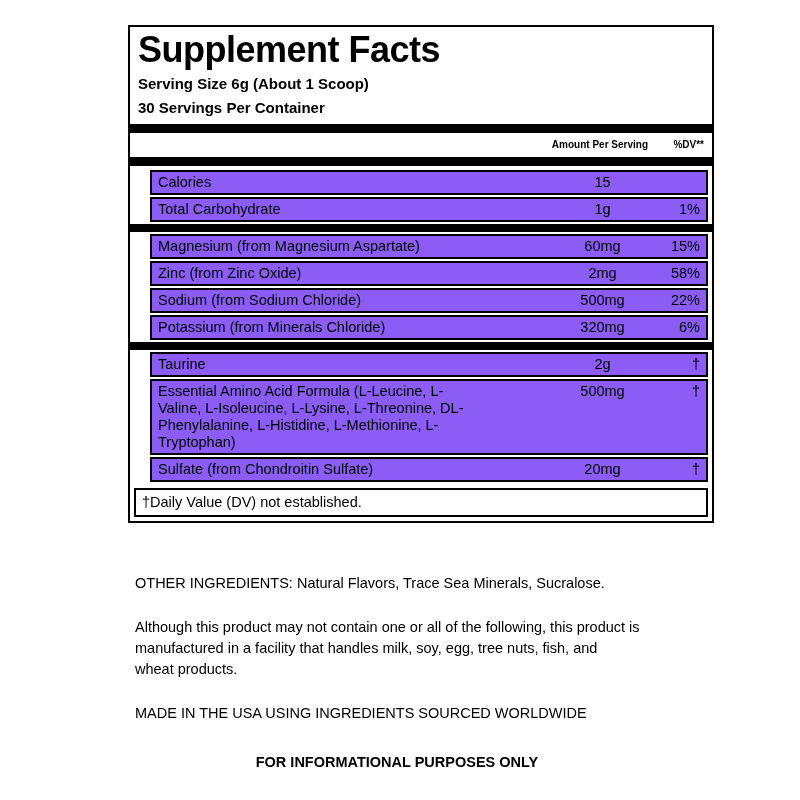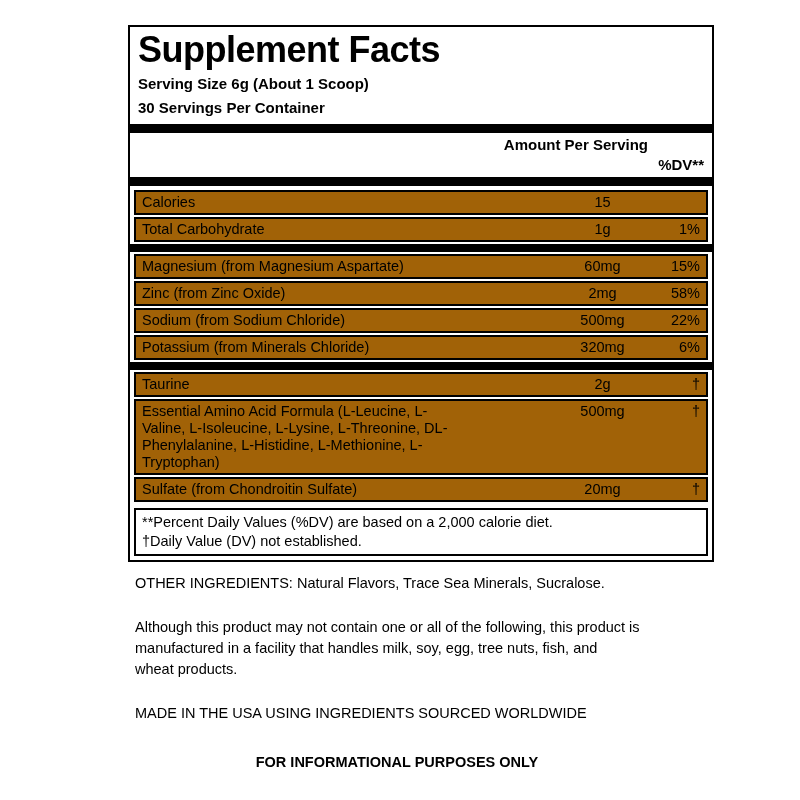--- a/index.html
+++ b/index.html
@@ -38,36 +38,38 @@
   .sub {
     font-size: 15px;
     font-weight: bold;
     margin-top: 4px;
     line-height: 20px;
   }
   .thickbar { height: 9px; background: #000; }
   .colheader {
     display: flex;
     justify-content: flex-end;
-    font-weight: bold;
-    font-size: 15px;
+    align-items: center;
+    font-weight: bold;
+    font-size: 10px;
     padding: 3px 8px;
     line-height: 18px;
   }
-  .colheader .h-dv { width: 56px; text-align: right; margin-top: 20px; }
+  .colheader .h-dv { width: 56px; text-align: right; }
   .rows { padding: 2px 4px 0; }
   .nrow {
     display: flex;
     align-items: flex-start;
     border: 2px solid #000;
     margin-top: 2px;
     padding: 2px 6px;
     font-size: 14.5px;
     line-height: 17px;
-    background: #a16207;
+    background: #8b5cf6;
+    margin-left: 16px;
   }
   .n-name { flex: 1; white-space: pre-line; }
   .nrow.indent .n-name { padding-left: 34px; }
   .n-amt { width: 95px; text-align: center; flex-shrink: 0; }
   .n-dv { width: 50px; text-align: right; flex-shrink: 0; }
   .sep { height: 8px; background: #000; margin: 2px -4px 0; }
   .footnotes {
     border: 2px solid #000;
     margin: 6px 4px 4px;
     padding: 3px 6px;
@@ -179,21 +181,20 @@
           <span class="n-dv">†</span>
         </div>
         <div class="nrow">
           <span class="n-name">Sulfate (from Chondroitin Sulfate)</span>
           <span class="n-amt">20mg</span>
           <span class="n-dv">†</span>
         </div>
       </div>
 
     <div class="footnotes">
-      <div>**Percent Daily Values (%DV) are based on a 2,000 calorie diet.</div>
       <div>†Daily Value (DV) not established.</div>
     </div>
   </div>
 
   <p class="other-ingredients">OTHER INGREDIENTS: Natural Flavors, Trace Sea Minerals, Sucralose.</p>
   <p class="allergen-note">Although this product may not contain one or all of the following, this product is manufactured in a facility that handles milk, soy, egg, tree nuts, fish, and wheat products.</p>
   <p class="made-in">MADE IN THE USA USING INGREDIENTS SOURCED WORLDWIDE</p>
   <p class="informational">FOR INFORMATIONAL PURPOSES ONLY</p>
 
 </div>

